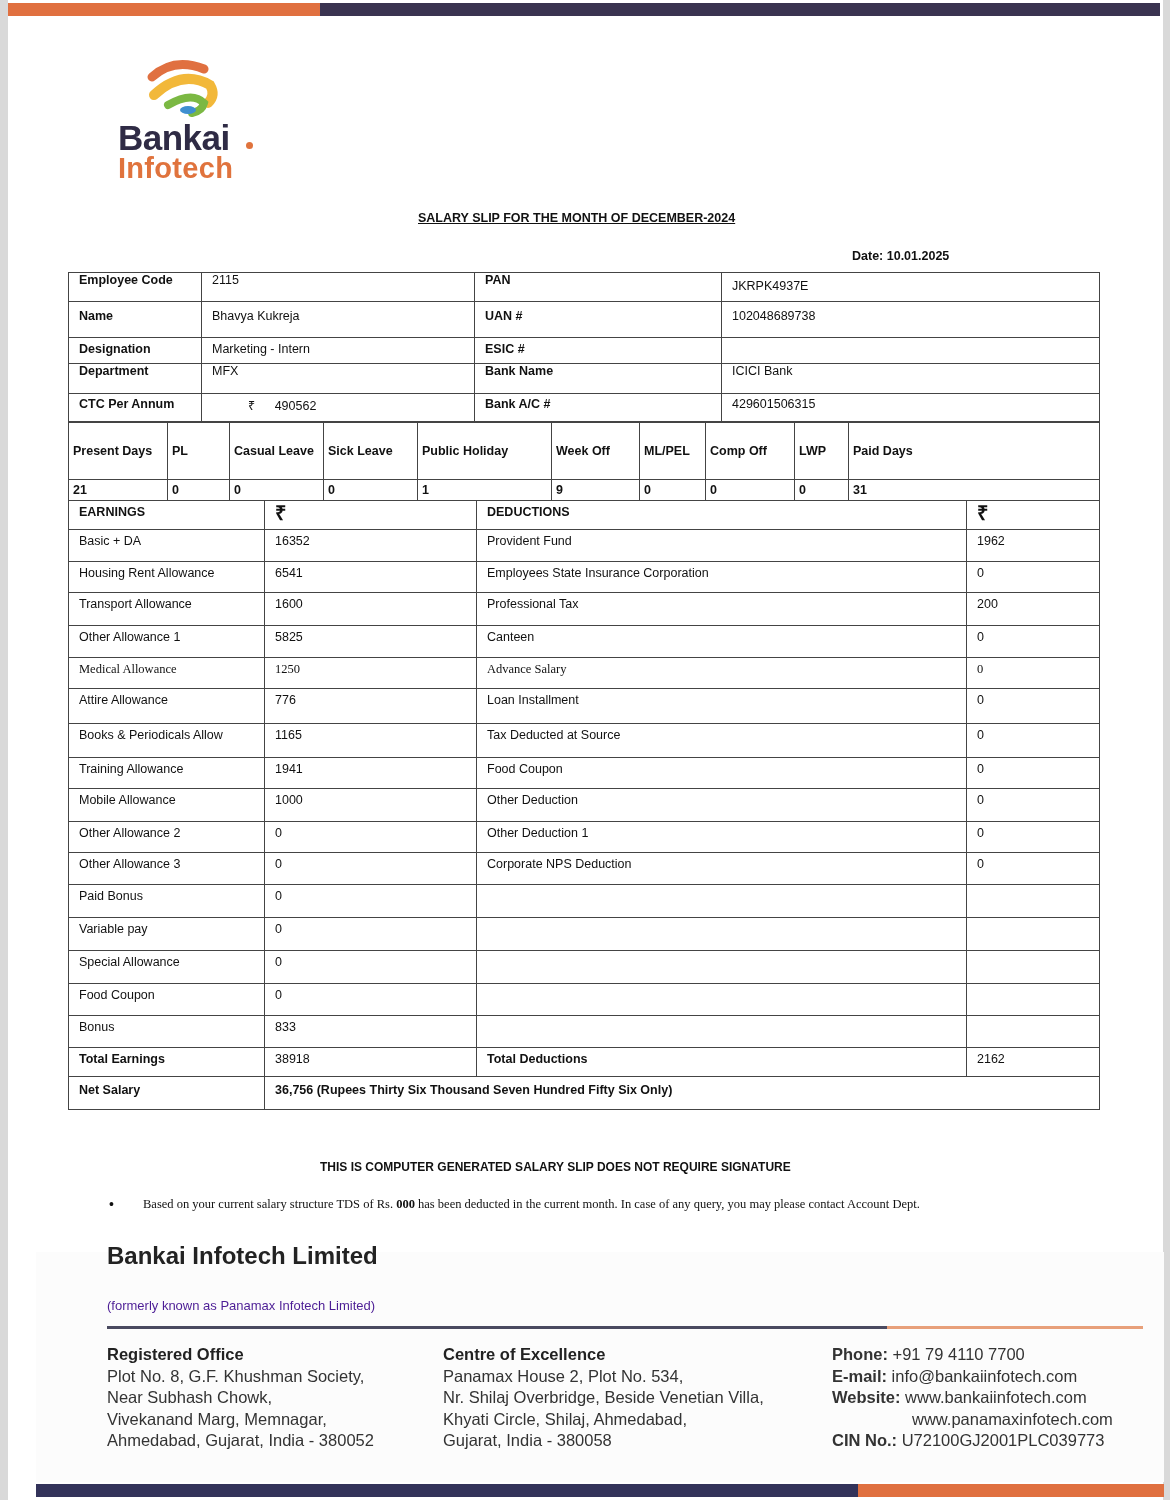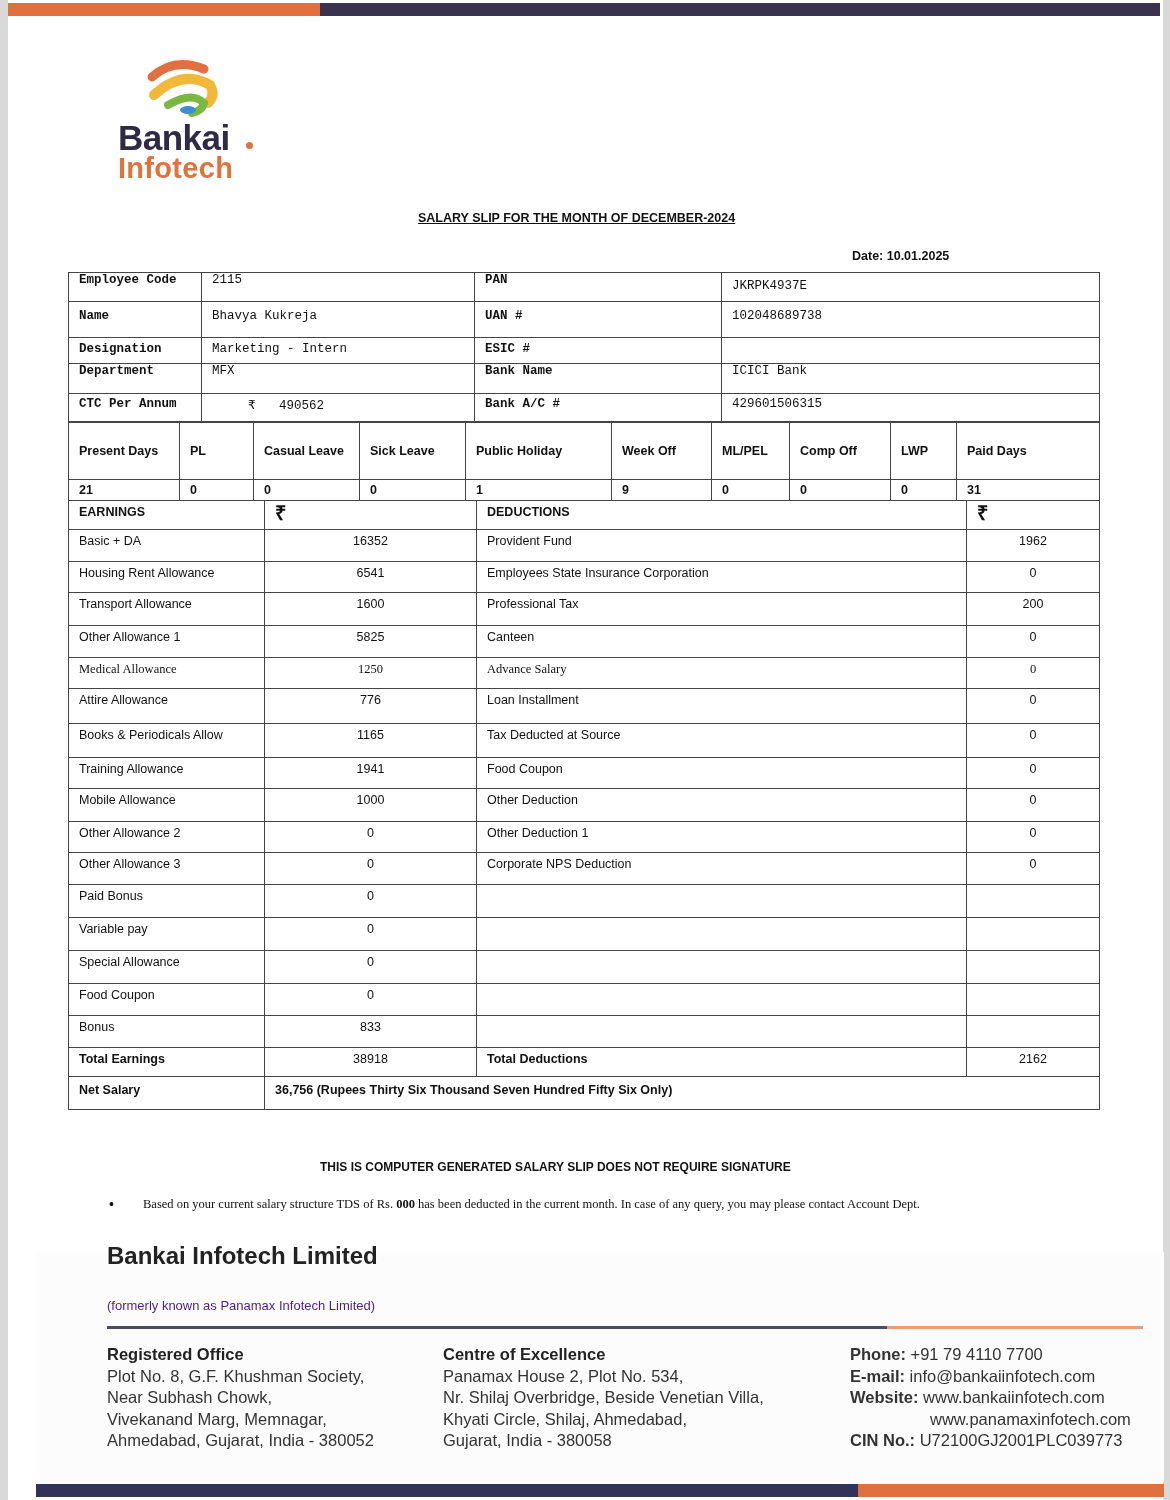--- a/index.html
+++ b/index.html
@@ -6,28 +6,28 @@
   body { width:1170px; height:1500px; background:#d9d9d9; position:relative; overflow:hidden; font-family:"Liberation Sans", sans-serif; color:#111; }
   .page { position:absolute; left:8px; top:0; width:1155px; height:1500px; background:#fff; }
   .topbar-orange { position:absolute; left:8px; top:3px; width:312px; height:13px; background:#e07040; }
   .topbar-navy { position:absolute; left:320px; top:3px; width:840px; height:13px; background:#3a3350; }
   .logo { position:absolute; left:112px; top:55px; width:160px; height:135px; }
   .logo-text1 { position:absolute; left:118px; top:118px; font-size:35px; font-weight:bold; color:#2f2b45; letter-spacing:-0.5px; }
   .logo-text2 { position:absolute; left:118px; top:152px; font-size:29px; font-weight:bold; color:#e0733d; letter-spacing:0.3px; }
   .reg { position:absolute; left:246px; top:142px; width:7px; height:7px; border-radius:50%; background:#e0733d; }
   .title { position:absolute; left:418px; top:211px; font-size:12.5px; font-weight:bold; text-decoration:underline; }
   .date { position:absolute; left:852px; top:249px; font-size:12.5px; font-weight:bold; }
-  table.info { position:absolute; left:68px; top:272px; width:1032px; border-collapse:collapse; font-size:12.5px;font-family:Liberation Mono, monospace; }
+  table.info { position:absolute; left:68px; top:272px; width:1032px; border-collapse:collapse; font-size:12.5px; }
   table.info td { border:1.5px solid #444; padding:0 10px; vertical-align:top; }
   .b { font-weight:bold; }
   table.att { position:absolute; left:68px; top:421px; width:1032px; border-collapse:collapse; font-size:12.5px; }
-  table.att td { border:1.5px solid #444; padding:0 10px; font-weight:bold; }
+  table.att td { border:1.5px solid #444; padding:0 4px; font-weight:bold; }
   table.pay { position:absolute; left:68px; top:500px; width:1032px; border-collapse:collapse; font-size:12.5px; }
   table.pay td { border:1.5px solid #444; padding:0 10px; vertical-align:top; padding-top:4px; }
-  .r { text-align:center; }
+  .r { text-align:left; }
   .rupee { font-size:20px; font-weight:bold; line-height:16px; }
   .note1 { position:absolute; left:320px; top:1160px; font-size:12px; font-weight:bold; }
   .bullet { position:absolute; left:109px; top:1196px; font-size:14px; }
   .note2 { position:absolute; left:143px; top:1197px; font-size:12.5px;font-family:Liberation Serif, serif; }
   .footer { position:absolute; left:36px; top:1252px; width:1128px; height:230px; background:#fcfcfc; }
   .f-company { position:absolute; left:107px; top:1242px; font-size:24px; font-weight:bold; color:#222; }
   .f-formerly { position:absolute; left:107px; top:1298px; font-size:13px; color:#4c1d95; }
   .f-line-navy { position:absolute; left:107px; top:1326px; width:780px; height:3px; background:#4a4a60; }
   .f-line-orange { position:absolute; left:887px; top:1326px; width:256px; height:3px; background:#e8a07a; }
   .f-col { position:absolute; top:1344px; font-size:16.5px; line-height:21.5px; color:#333; }
@@ -260,21 +260,21 @@
   <div>Vivekanand Marg, Memnagar,</div>
   <div>Ahmedabad, Gujarat, India - 380052</div>
 </div>
 <div class="f-col" style="left:443px">
   <div class="h">Centre of Excellence</div>
   <div>Panamax House 2, Plot No. 534,</div>
   <div>Nr. Shilaj Overbridge, Beside Venetian Villa,</div>
   <div>Khyati Circle, Shilaj, Ahmedabad,</div>
   <div>Gujarat, India - 380058</div>
 </div>
-<div class="f-col" style="left:850px;font-size:16.5px">
+<div class="f-col" style="left:832px;font-size:16.5px">
   <div><b>Phone:</b><span> +91 79 4110 7700</span></div>
   <div><b>E-mail:</b><span> info@bankaiinfotech.com</span></div>
   <div><b>Website:</b><span> www.bankaiinfotech.com</span></div>
   <div style="padding-left:80px"><span>www.panamaxinfotech.com</span></div>
   <div><b>CIN No.:</b><span> U72100GJ2001PLC039773</span></div>
 </div>
 
 <div class="botbar-navy"></div>
 <div class="botbar-orange"></div>
 

